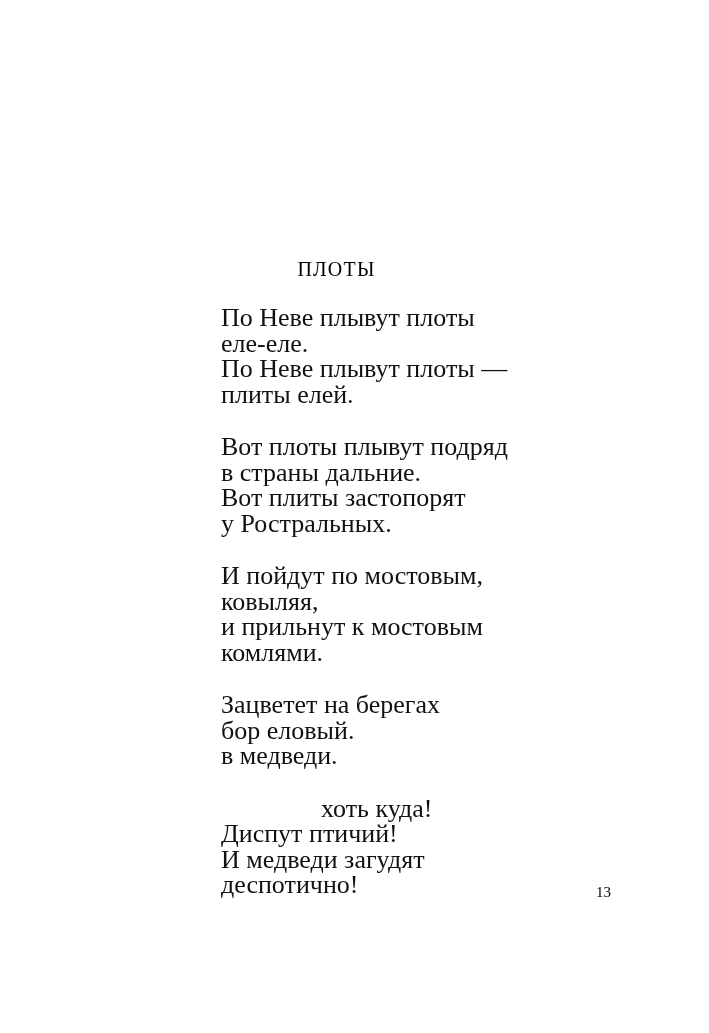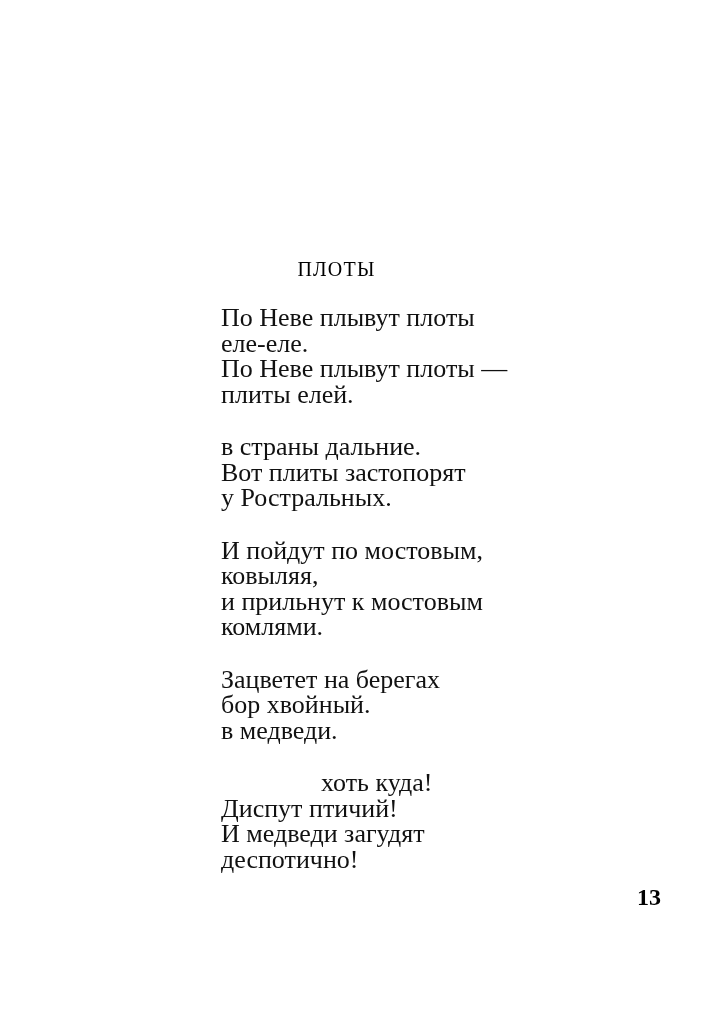--- a/index.html
+++ b/index.html
@@ -49,59 +49,59 @@
     white-space: pre;
     color: #111111;
   }
   .line.indent {
     padding-left: 100px;
   }
   .page-number {
     position: absolute;
     left: 596px;
     top: 884px;
-    font-size: 24px;
-    font-weight: bold;
+    font-size: 15px;
+    font-weight: normal;
     color: #000000;
     font-family: "Liberation Serif", serif;
-    margin-left: 41px;
   }
 </style>
 </head>
 <body>
 
 <div class="page">
 
   <div class="poem-title">ПЛОТЫ</div>
 
   <div class="poem-body">
 
     <div class="stanza">
       <div class="line">По Неве плывут плоты</div>
       <div class="line">еле-еле.</div>
       <div class="line">По Неве плывут плоты —</div>
       <div class="line">плиты елей.</div>
     </div>
 
     <div class="stanza">
+      <div class="line">Вот плоты плывут подряд</div>
       <div class="line">в страны дальние.</div>
       <div class="line">Вот плиты застопорят</div>
       <div class="line">у Ростральных.</div>
     </div>
 
     <div class="stanza">
       <div class="line">И пойдут по мостовым,</div>
       <div class="line">ковыляя,</div>
       <div class="line">и прильнут к мостовым</div>
       <div class="line">комлями.</div>
     </div>
 
     <div class="stanza">
       <div class="line">Зацветет на берегах</div>
-      <div class="line">бор хвойный.</div>
+      <div class="line">бор еловый.</div>
       <div class="line">в медведи.</div>
     </div>
 
     <div class="stanza">
       <div class="line indent">хоть куда!</div>
       <div class="line">Диспут птичий!</div>
       <div class="line">И медведи загудят</div>
       <div class="line">деспотично!</div>
     </div>
   </div>

